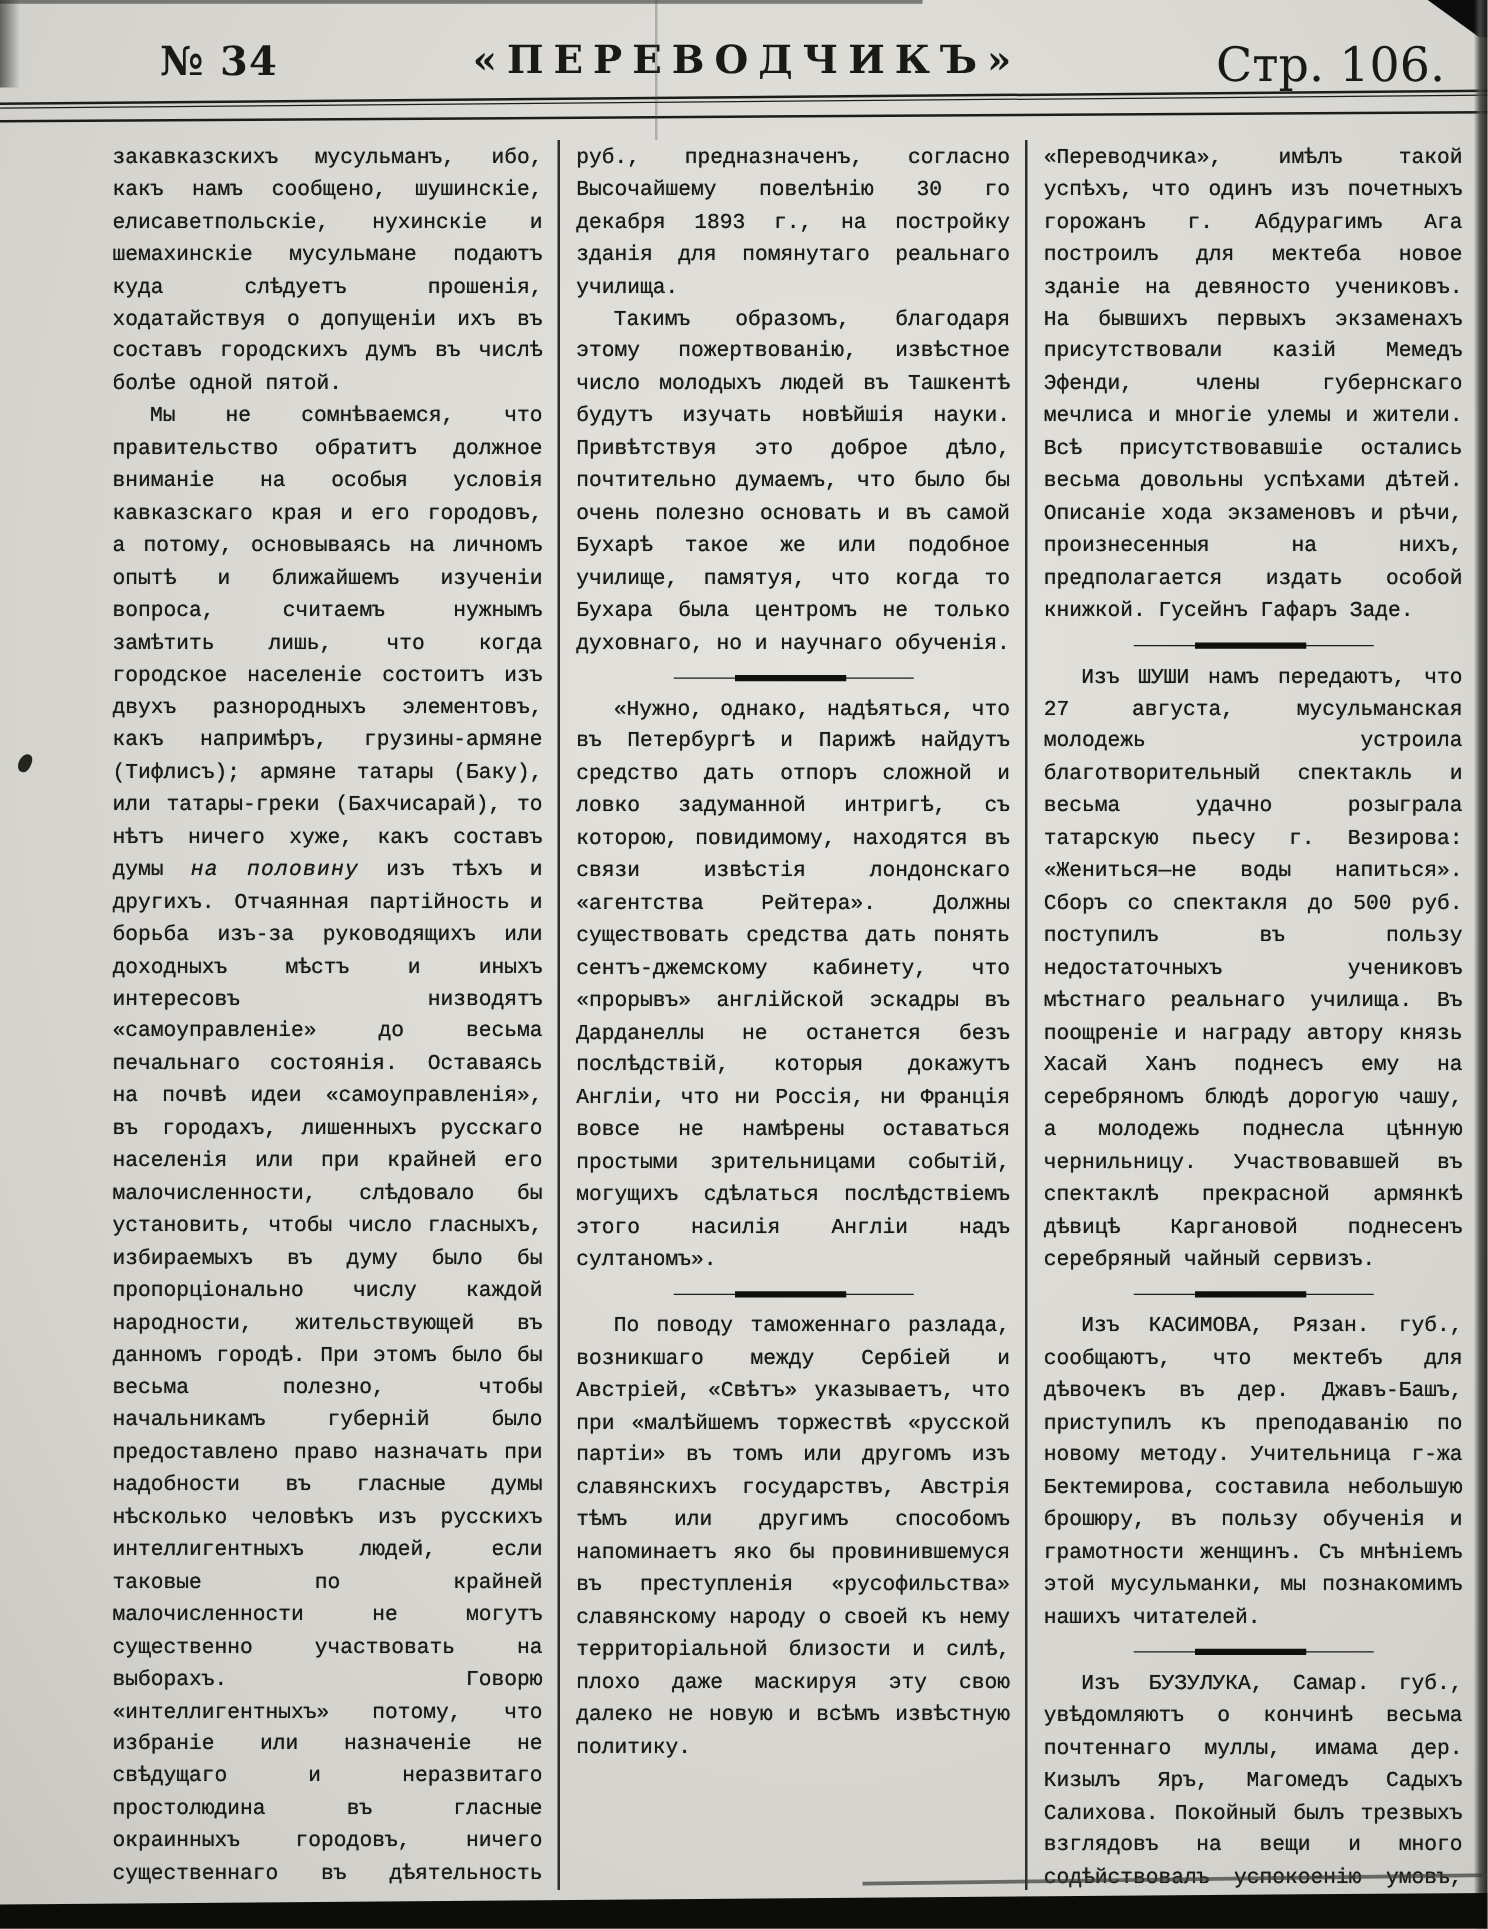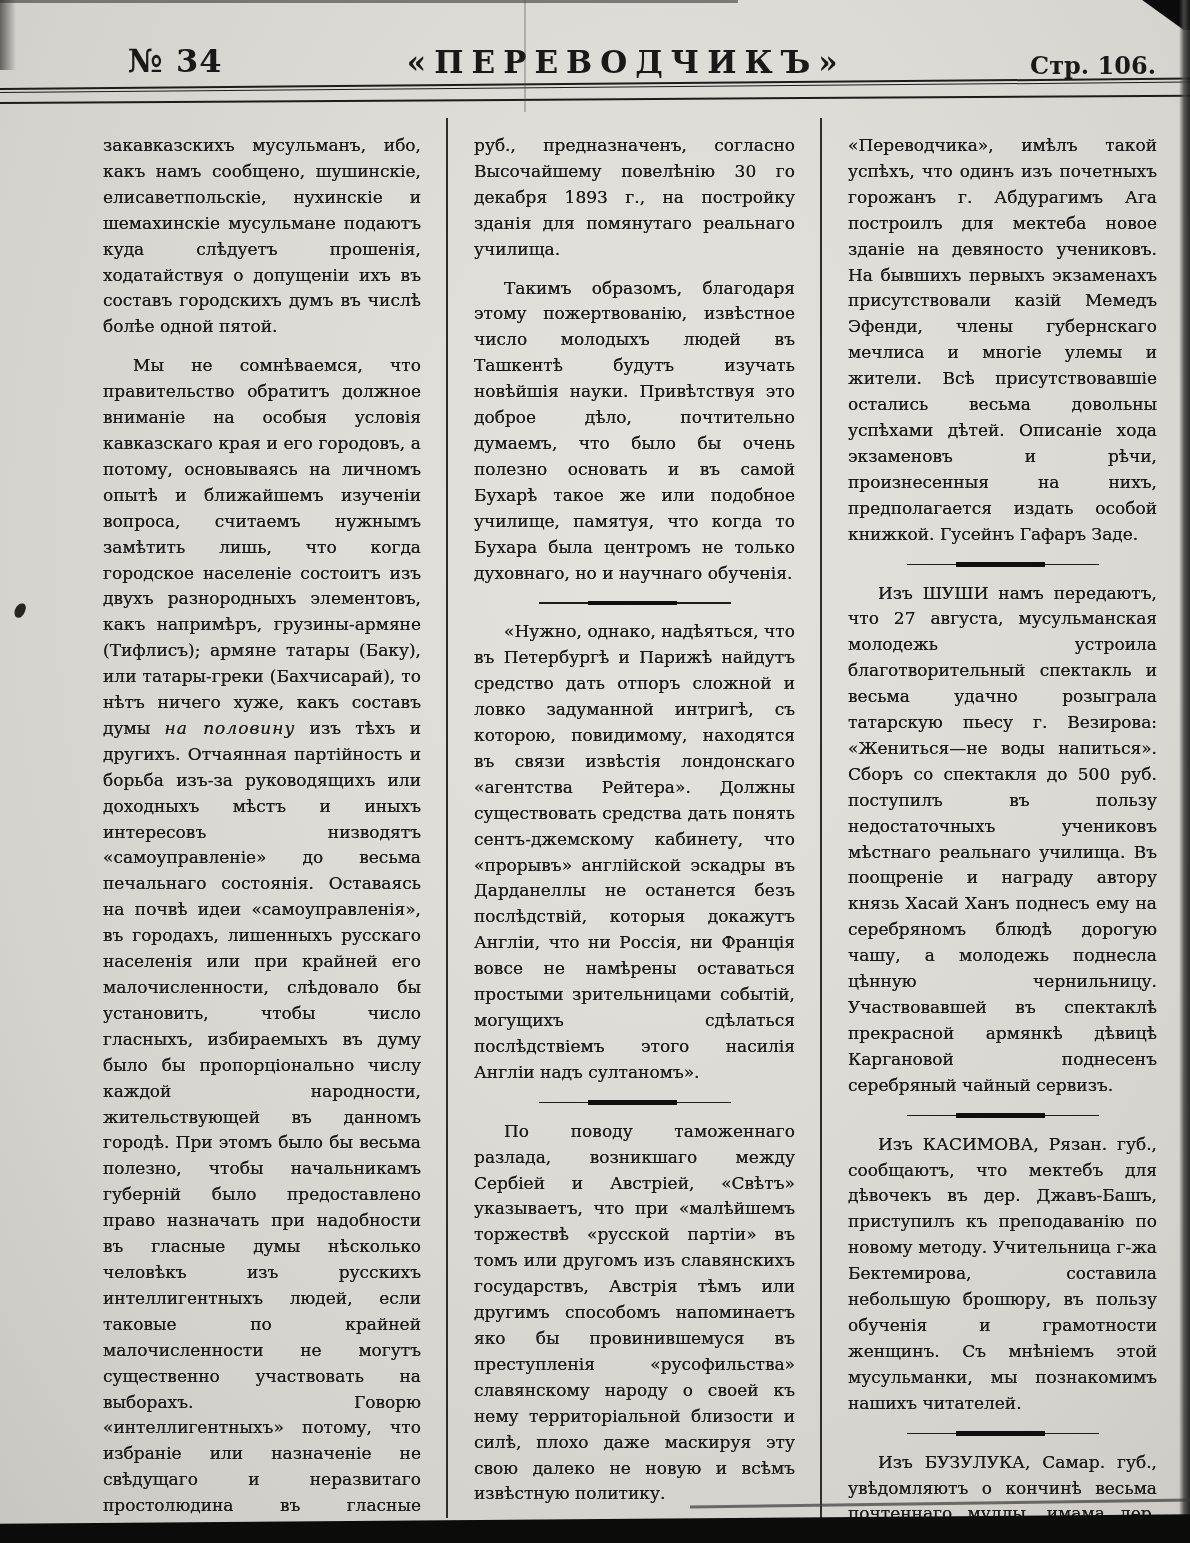--- a/index.html
+++ b/index.html
@@ -19,39 +19,39 @@
                background:linear-gradient(to right,#3c3c3a,rgba(60,60,58,0)); opacity:.75; }
   .edge-bottom { position:absolute; left:-10px; right:-10px; bottom:-6px; height:30px; background:#0c0c0b;
                  transform:rotate(-0.45deg); }
   .edge-bottom2 { position:absolute; right:0; bottom:38px; width:42%; height:3px; background:#3a3a38;
                   transform:rotate(-0.8deg); opacity:.7; }
   .ink-spot { position:absolute; left:15px; top:603px; width:10px; height:15px; background:#25251f;
               border-radius:62% 38% 55% 45%; transform:rotate(18deg); }
   .crease { position:absolute; left:524px; top:0; height:112px; width:2px; background:rgba(70,70,66,.30); }
 
   
-  .masthead { display:flex; align-items:flex-end; padding:42px 34px 0 128px; }
+  .masthead { display:flex; align-items:flex-start; padding:30px 34px 0 128px; }
   .issue  { font-size:32px; font-weight:bold; letter-spacing:1px; }
   .title  { flex:1; text-align:center; font-size:31px; font-weight:bold; letter-spacing:8px; }
-  .pageno { font-size:24px; font-weight:bold; }
+  .pageno { font-size:38px; font-weight:normal; }
   .head-rules { position:relative; height:26px; margin-top:8px; }
   .hr1,.hr2 { position:absolute; left:0; width:100%; border-top:2.5px solid #1c1c1a;
               transform:rotate(-0.5deg); transform-origin:left top; }
   .hr1 { top:0; border-top-width:2px; }
   .hr1::after { content:""; position:absolute; left:0; top:2px; width:100%; border-top:1.5px solid #1c1c1a; }
   .hr2 { top:14px; border-top-width:2px; transform:rotate(-0.35deg); }
 
   
   .columns { display:flex; margin:4px 16px 0 90px; height:1400px; overflow:hidden; }
   .col { box-sizing:border-box; font-size:17px; line-height:25.9px; text-align:justify;
          text-shadow:0 0 .6px rgba(22,22,20,.85); }
   .col-1 { width:356px; padding:2px 12px 0 0; }
   .col-2 { width:374px; padding:2px 12px 0 13px; border-left:2px solid #2e2e2c; }
   .col-3 { flex:1;      padding:2px 4px 0 13px; border-left:2px solid #2e2e2c; }
-  .col p { margin:13px; text-indent:30px; }
+  .col p { margin:0; text-indent:30px;font-family:Liberation Mono, monospace; }
   .col p.noindent { text-indent:0; }
   .sep { width:192px; margin:10px auto; height:7px; position:relative; }
   .sep::before { content:""; position:absolute; top:3px; left:0; right:0; height:1.5px; background:#1d1d1b; }
   .sep::after  { content:""; position:absolute; top:1.5px; left:26%; width:46%; height:4.5px; background:#0f0f0e; }
   .city-heading { font-size:24px; font-weight:normal; letter-spacing:2.5px; text-align:center;
                   margin:16px 0 10px; line-height:32px; }
   i { letter-spacing:1px; }
 </style>
 </head>
 <body>

